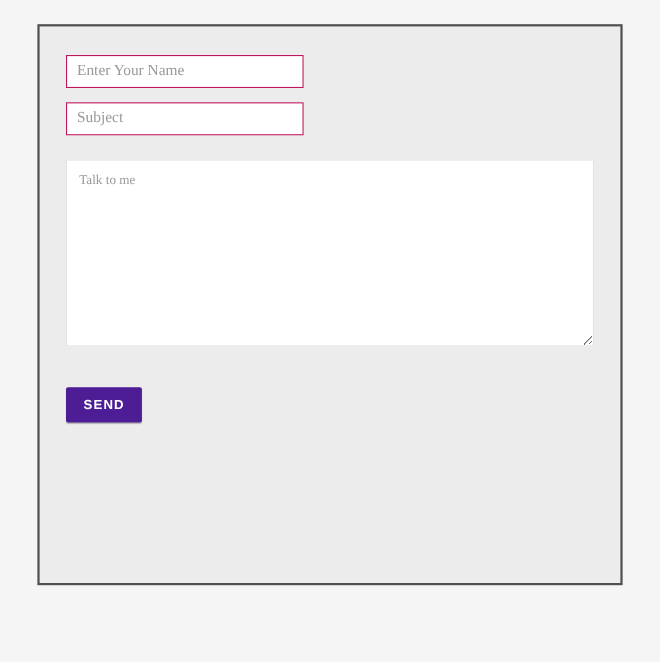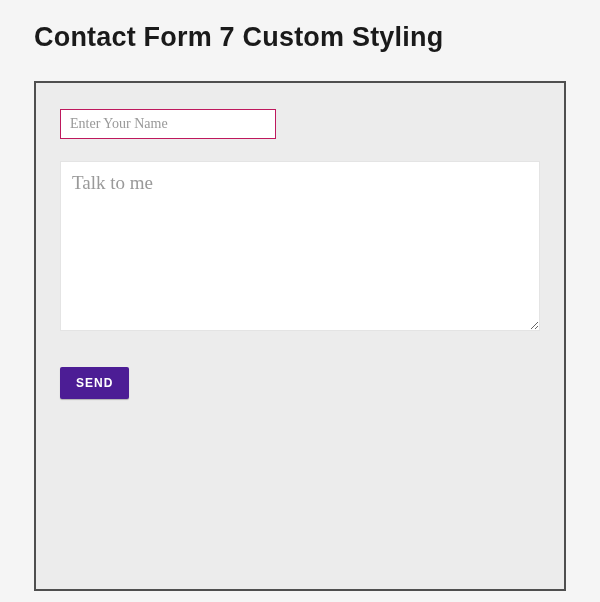--- a/index.html
+++ b/index.html
@@ -47,21 +47,21 @@
       opacity: 1;
     }
     .message-row {
       margin-top: 22px;
     }
     .message-input {
       width: 100%;
       height: 170px;
       padding: 10px 11px;
       font-family: Georgia, 'Times New Roman', serif;
-      font-size: 19px;
+      font-size: 12px;
       color: #555;
       background: #fff;
       border: 1px solid #e4e4e4;
       outline: none;
       resize: both;
     }
     .submit-row {
       margin-top: 32px;
     }
     .send-button {
@@ -75,29 +75,31 @@
       padding: 9px 16px;
       cursor: pointer;
       box-shadow: 0 1px 1px rgba(0,0,0,0.25);
       border-radius: 2px;
     }
   </style>
 </head>
 <body>
 
 <div class="page">
-  <h1 class="page-title">Contact Form 7 Custom Styling</h1>
 
   <div class="form-container">
 
     <div class="field-row">
       <input type="text" class="text-input" placeholder="Enter Your Name" style="">
     </div>
 
 
+    <div class="field-row">
+      <input type="text" class="text-input" placeholder="Subject" style="">
+    </div>
 
     <div class="message-row">
       <textarea class="message-input" placeholder="Talk to me" style=""></textarea>
     </div>
 
     <div class="submit-row">
       <button class="send-button">SEND</button>
     </div>
 
   </div>

